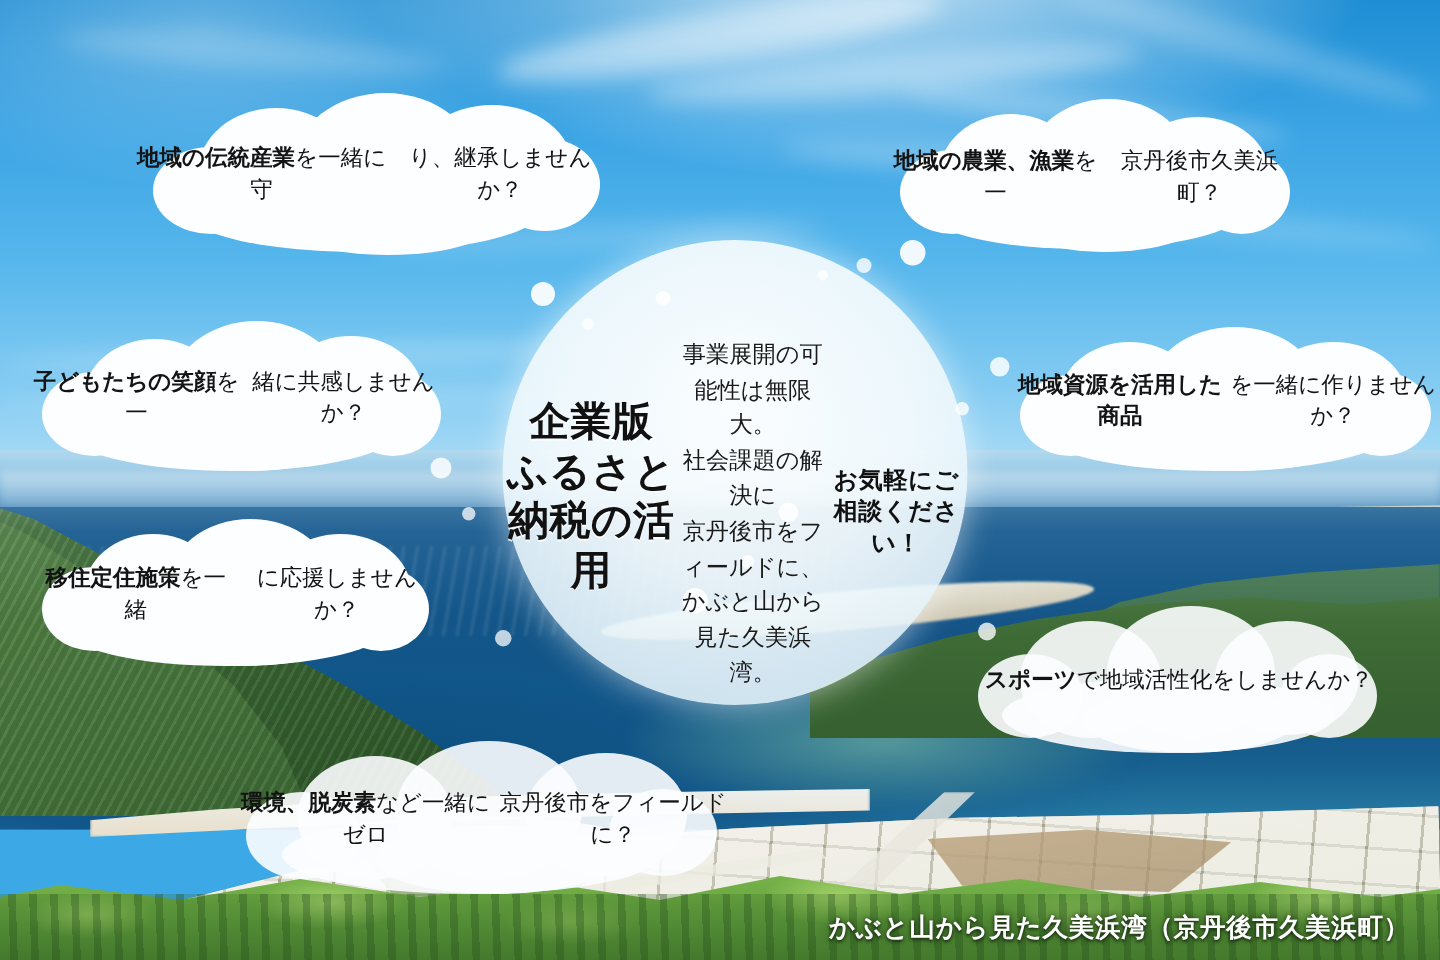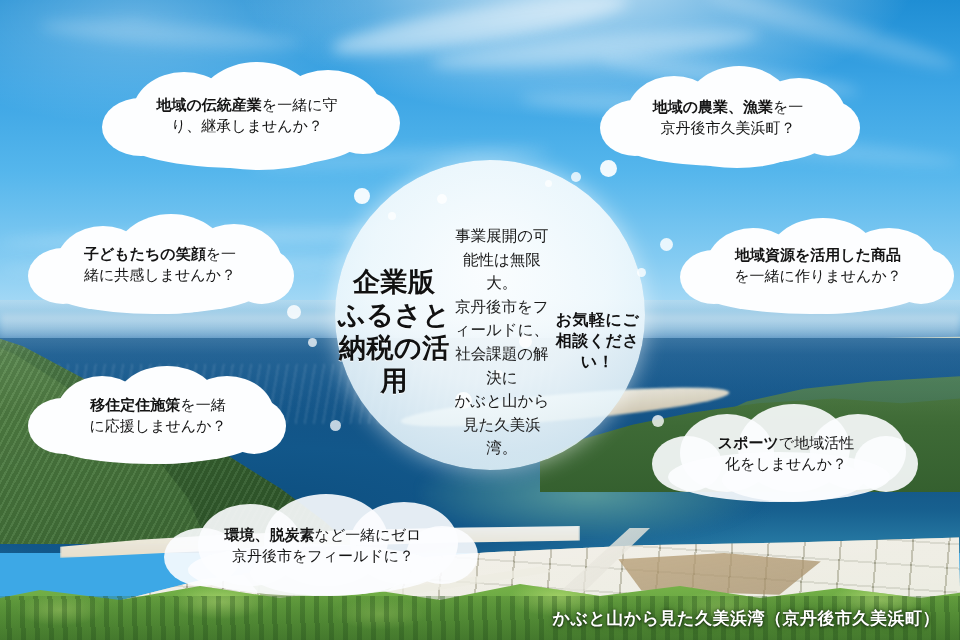--- a/index.html
+++ b/index.html
@@ -150,21 +150,21 @@
   .c-body{margin-top:22px;font-size:15.5px;line-height:1.52;font-weight:400;color:#1a1a1a;}
   .c-cta{margin-top:18px;font-size:16px;font-weight:700;color:#111;letter-spacing:.5px;}
 
   
   .dot{position:absolute;border-radius:50%;background:rgba(255,255,255,.92);}
 
   
   .bubble{position:absolute;color:#141414;text-align:center;}
   .bubble .cloudshape{position:absolute;left:0;top:0;width:100%;height:100%;}
   .cloudshape span{position:absolute;border-radius:50%;background:#fdfeff;}
-  .bubble .txt{position:relative;z-index:3;display:flex;flex-direction:column;
+  .bubble .txt{position:relative;z-index:3;display:flex;flex-direction:row;
     align-items:center;justify-content:center;width:100%;height:100%;
     line-height:1.42;font-size:15px;}
   .bubble .txt b{font-weight:700;}
   .bubble.translucent .cloudshape span{background:rgba(252,253,255,.90);}
 
   
   .caption{position:absolute;right:20px;bottom:10px;color:#fff;font-size:17px;font-weight:700;
     letter-spacing:.5px;
     text-shadow:0 0 3px rgba(30,50,20,.75),0 1px 2px rgba(20,40,15,.8),0 0 7px rgba(20,40,15,.5);}
 </style>
@@ -229,22 +229,22 @@
   <div class="dot" style="left:287px;top:305px;width:14px;height:14px;opacity:.9;"></div>
   <div class="dot" style="left:308px;top:338px;width:9px;height:9px;opacity:.8;"></div>
 
   <div class="circle-text">
     <div class="c-title">
       <div>企業版</div>
       <div>ふるさと納税の活用</div>
     </div>
     <div class="c-body">
       <div>事業展開の可能性は無限大。</div>
+      <div>社会課題の解決に</div>
       <div>京丹後市をフィールドに、</div>
-      <div>社会課題の解決に</div>
       <div>かぶと山から見た久美浜湾。</div>
     </div>
     <div class="c-cta">お気軽にご相談ください！</div>
   </div>
 
   <div class="bubble" style="left:88px;top:62px;width:318px;height:108px;">
     <div class="cloudshape">
       <span style="left:14px;top:36px;width:78px;height:58px;"></span>
       <span style="left:44px;top:10px;width:104px;height:86px;"></span>
       <span style="left:108px;top:0px;width:122px;height:96px;"></span>
@@ -290,39 +290,39 @@
       <span style="left:78px;top:54px;width:134px;height:46px;"></span>
     </div>
     <div class="txt">
       <div>
         <b>子どもたちの笑顔</b><span>を一</span>
       </div>
       <div>緒に共感しませんか？</div>
     </div>
   </div>
 
-  <div class="bubble" style="left:676px;top:218px;width:284px;height:98px;font-family:Liberation Mono, monospace;">
+  <div class="bubble" style="left:676px;top:218px;width:284px;height:98px;">
     <div class="cloudshape">
       <span style="left:4px;top:32px;width:68px;height:54px;"></span>
       <span style="left:30px;top:10px;width:94px;height:78px;"></span>
       <span style="left:90px;top:0px;width:114px;height:88px;"></span>
       <span style="left:164px;top:10px;width:98px;height:76px;"></span>
       <span style="left:212px;top:30px;width:66px;height:56px;"></span>
       <span style="left:20px;top:46px;width:230px;height:50px;"></span>
       <span style="left:76px;top:52px;width:150px;height:44px;"></span>
     </div>
     <div class="txt">
       <div>
         <b>地域資源を活用した商品</b><span></span>
       </div>
       <div>を一緒に作りませんか？</div>
     </div>
   </div>
 
-  <div class="bubble" style="left:24px;top:366px;width:268px;height:100px;">
+  <div class="bubble" style="left:24px;top:346px;width:268px;height:100px;">
     <div class="cloudshape">
       <span style="left:4px;top:32px;width:70px;height:56px;"></span>
       <span style="left:32px;top:10px;width:92px;height:78px;"></span>
       <span style="left:88px;top:0px;width:110px;height:88px;"></span>
       <span style="left:156px;top:10px;width:94px;height:76px;"></span>
       <span style="left:198px;top:32px;width:64px;height:56px;"></span>
       <span style="left:20px;top:48px;width:214px;height:50px;"></span>
       <span style="left:72px;top:54px;width:136px;height:44px;"></span>
     </div>
     <div class="txt">

